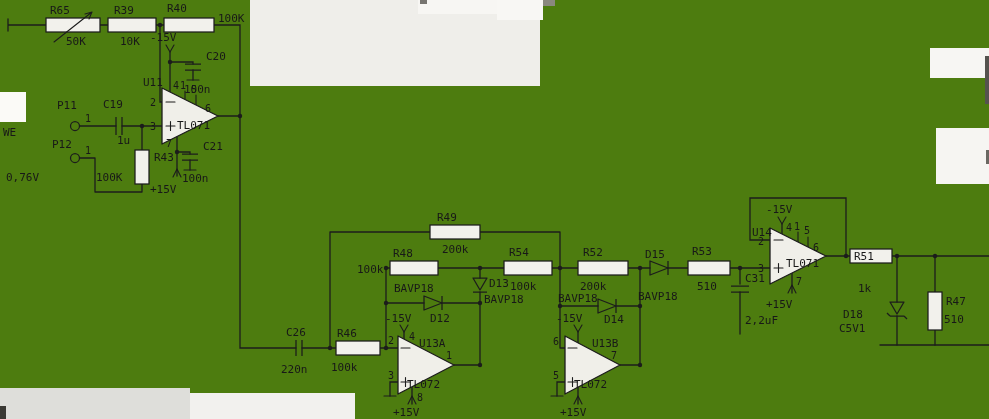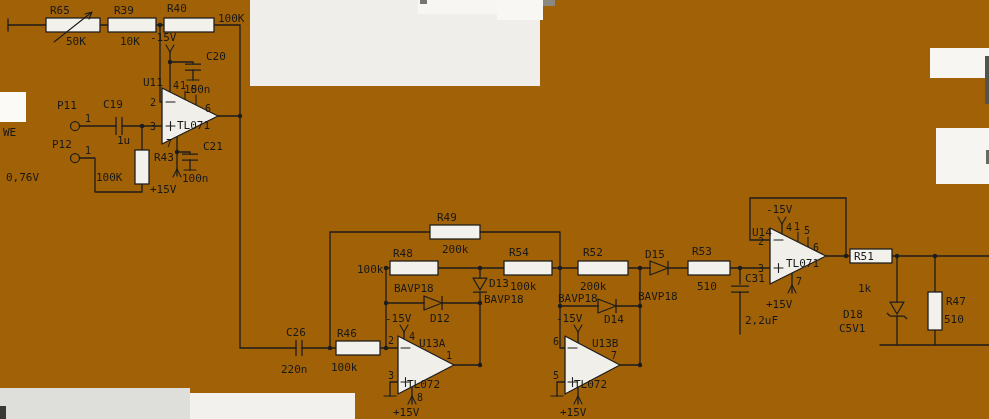--- a/index.html
+++ b/index.html
@@ -1,16 +1,16 @@
 <!DOCTYPE html>
 <html><head>
 <meta charset="utf-8">
 <style>
   html,body{margin:0;padding:0;background:#cfcecb;}
-  .stage{position:relative;width:989px;height:419px;background:#a16207;overflow:hidden;
+  .stage{position:relative;width:989px;height:419px;background:#4d7c0f;overflow:hidden;
          font-family:"DejaVu Sans Mono",monospace;}
   svg{position:absolute;left:0;top:0;}
   .w   {fill:none;stroke:#1c1c1c;stroke-width:1.3;stroke-linecap:round;}
   .thin{fill:none;stroke:#1c1c1c;stroke-width:1.1;stroke-linecap:round;}
   .box {fill:#f2f1ec;stroke:#1c1c1c;stroke-width:1.25;}
   .tri {fill:#f0efe9;stroke:#1c1c1c;stroke-width:1.3;stroke-linejoin:round;}
   .sym {fill:none;stroke:#1c1c1c;stroke-width:1.25;stroke-linejoin:round;}
   .dot {fill:#1c1c1c;stroke:none;}
   .lbl {font:11px "DejaVu Sans Mono",monospace;fill:#181818;}
   .pin {font:10px "DejaVu Sans Mono",monospace;fill:#181818;}

